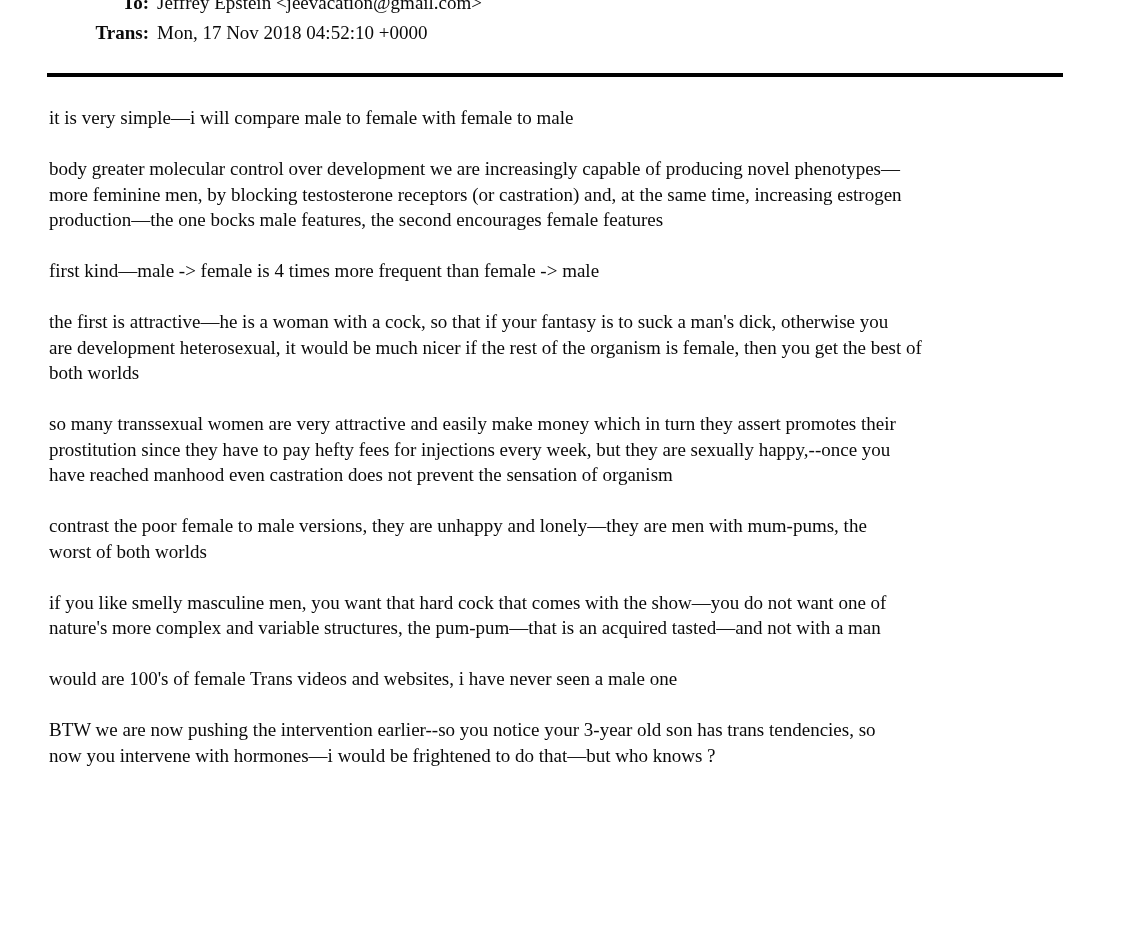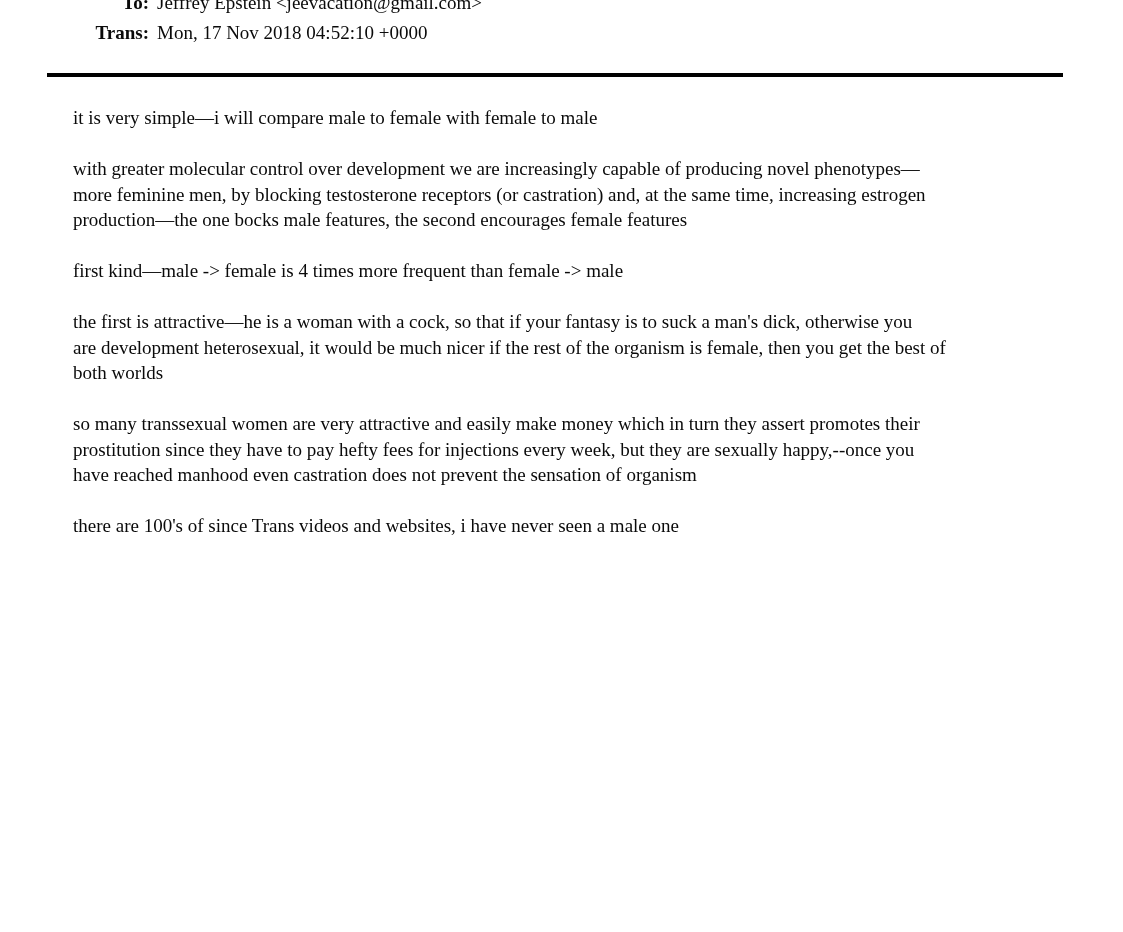--- a/index.html
+++ b/index.html
@@ -41,21 +41,20 @@
     height: 4px;
     background: #000000;
     width: 1016px;
     margin: 25px 0 0 -2px;
   }
   .email-body {
     margin-top: 28px;
     font-size: 19px;
     line-height: 25.5px;
     width: 1040px;
-    margin-left: 24px;
   }
   .email-body p {
     margin: 0 0 25.5px 0;
     white-space: pre-line;
   }
 </style>
 </head>
 <body>
 
 <div class="page">
@@ -66,26 +65,32 @@
     </div>
     <div class="header-row">
       <span class="header-label">Trans:</span><span class="header-value">Mon, 17 Nov 2018 04:52:10 +0000</span>
     </div>
   </div>
 
   <hr class="separator">
 
   <div class="email-body">
     <p>it is very simple—i will compare male to female with female to male</p>
-    <p>with greater molecular control over development we are increasingly capable of producing novel phenotypes—
+    <p>body greater molecular control over development we are increasingly capable of producing novel phenotypes—
 more feminine men, by blocking testosterone receptors (or castration) and, at the same time, increasing estrogen
 production—the one bocks male features, the second encourages female features</p>
     <p>first kind—male -&gt; female is 4 times more frequent than female -&gt; male</p>
     <p>the first is attractive—he is a woman with a cock, so that if your fantasy is to suck a man's dick, otherwise you
 are development heterosexual, it would be much nicer if the rest of the organism is female, then you get the best of
 both worlds</p>
     <p>so many transsexual women are very attractive and easily make money which in turn they assert promotes their
 prostitution since they have to pay hefty fees for injections every week, but they are sexually happy,--once you
 have reached manhood even castration does not prevent the sensation of organism</p>
-    <p>there are 100's of since Trans videos and websites, i have never seen a male one</p>
+    <p>contrast the poor female to male versions, they are unhappy and lonely—they are men with mum-pums, the
+worst of both worlds</p>
+    <p>if you like smelly masculine men, you want that hard cock that comes with the show—you do not want one of
+nature's more complex and variable structures, the pum-pum—that is an acquired tasted—and not with a man</p>
+    <p>would are 100's of female Trans videos and websites, i have never seen a male one</p>
+    <p>BTW we are now pushing the intervention earlier--so you notice your 3-year old son has trans tendencies, so
+now you intervene with hormones—i would be frightened to do that—but who knows ?</p>
   </div>
 
 </div>
 
 </body></html>

